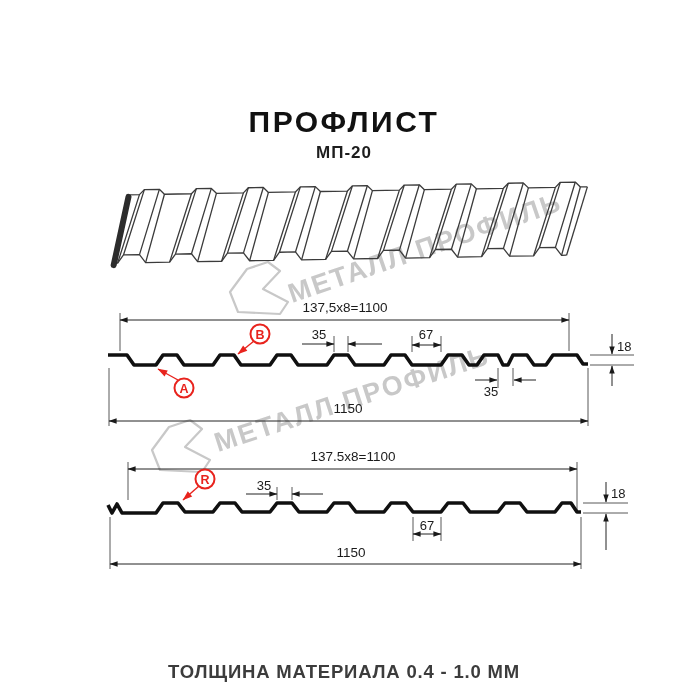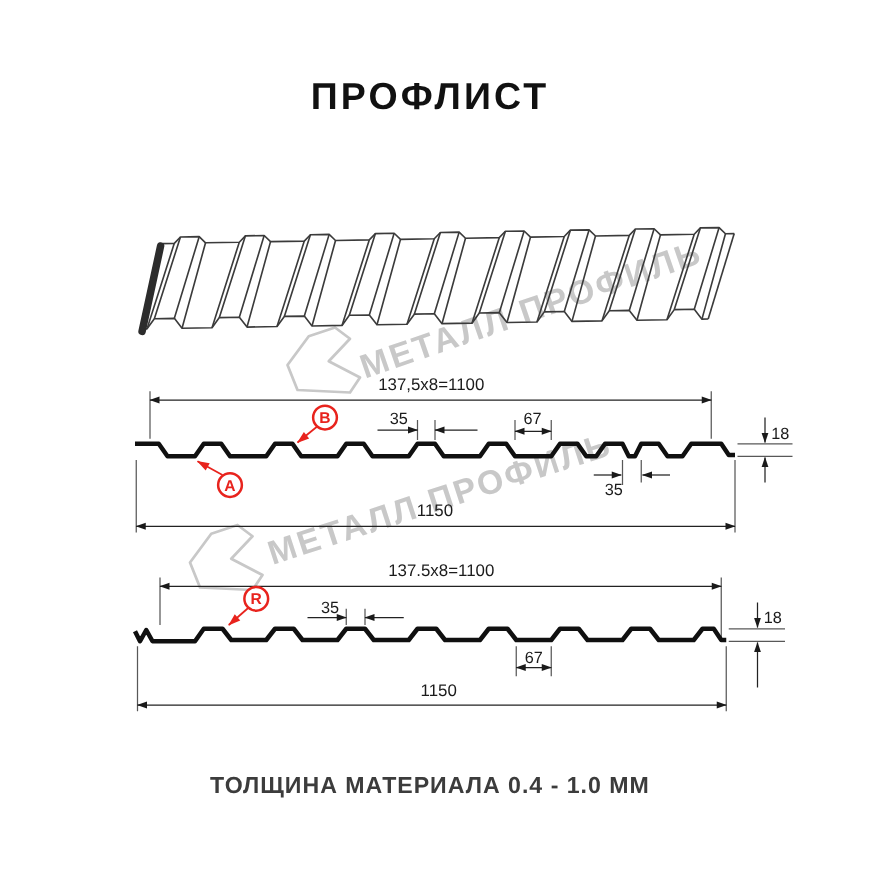--- a/index.html
+++ b/index.html
@@ -1,20 +1,20 @@
 <!DOCTYPE html>
 <html><head>
 <meta charset="utf-8">
 <style>
   html,body { margin:0; padding:0; background:#ffffff; }
   .page {
     position:relative; width:700px; height:700px; background:#ffffff;
     font-family:"Liberation Sans", sans-serif; overflow:hidden;
   }
-  .ctext { position:absolute; left:0; right:12px; text-align:center; }
+  .ctext { position:absolute; left:0; right:12px; text-align:center;margin-top:44px; }
   .title    { top:61px;  font-size:30px;  font-weight:bold; letter-spacing:2.5px; color:#111111; }
   .subtitle { top:99px;  font-size:17px;  font-weight:bold; letter-spacing:1px;   color:#1d1d1d; }
   .footer   { top:617px; font-size:18.5px;font-weight:bold; letter-spacing:0.8px; color:#3c3c3c; }
   svg.draw { position:absolute; left:0; top:0; }
   .profile { stroke:#101010; stroke-width:3.6; fill:none; stroke-linejoin:round; }
   .dim  { stroke:#222222; stroke-width:1; fill:none; }
   .ext  { stroke:#585858; stroke-width:1; fill:none; }
   .lbl  { font-size:13px; fill:#1b1b1b; }
   .lblb { font-size:13.5px; fill:#1b1b1b; }
   .redline { stroke:#e8231d; stroke-width:1.4; fill:none; }
@@ -23,20 +23,21 @@
   .wmtxt { fill:#c8c8c8; font-size:27px; font-weight:bold; letter-spacing:2px; }
   .wmlogo { fill:none; stroke:#c8c8c8; stroke-width:2.2; stroke-linejoin:round; }
   .sheet { stroke:#3b3b3b; stroke-width:1.3; fill:none; stroke-linejoin:round; }
 </style>
 </head>
 <body>
 
 <div class="page">
 
   <div class="ctext title">ПРОФЛИСТ</div>
+  <div class="ctext subtitle">МП-20</div>
 
   <svg class="draw" width="700" height="700" viewBox="0 0 700 700">
     <defs>
       <marker id="mB" viewBox="0 0 10 10" refX="9.5" refY="5" markerWidth="11" markerHeight="8" orient="auto-start-reverse">
         <path d="M0 1.6L10 5L0 8.4Z" fill="#1a1a1a"></path>
       </marker>
       <marker id="mR" viewBox="0 0 10 10" refX="9.5" refY="5" markerWidth="9" markerHeight="7" orient="auto-start-reverse">
         <path d="M0 1.6L10 5L0 8.4Z" fill="#e8231d"></path>
       </marker>
     </defs>

